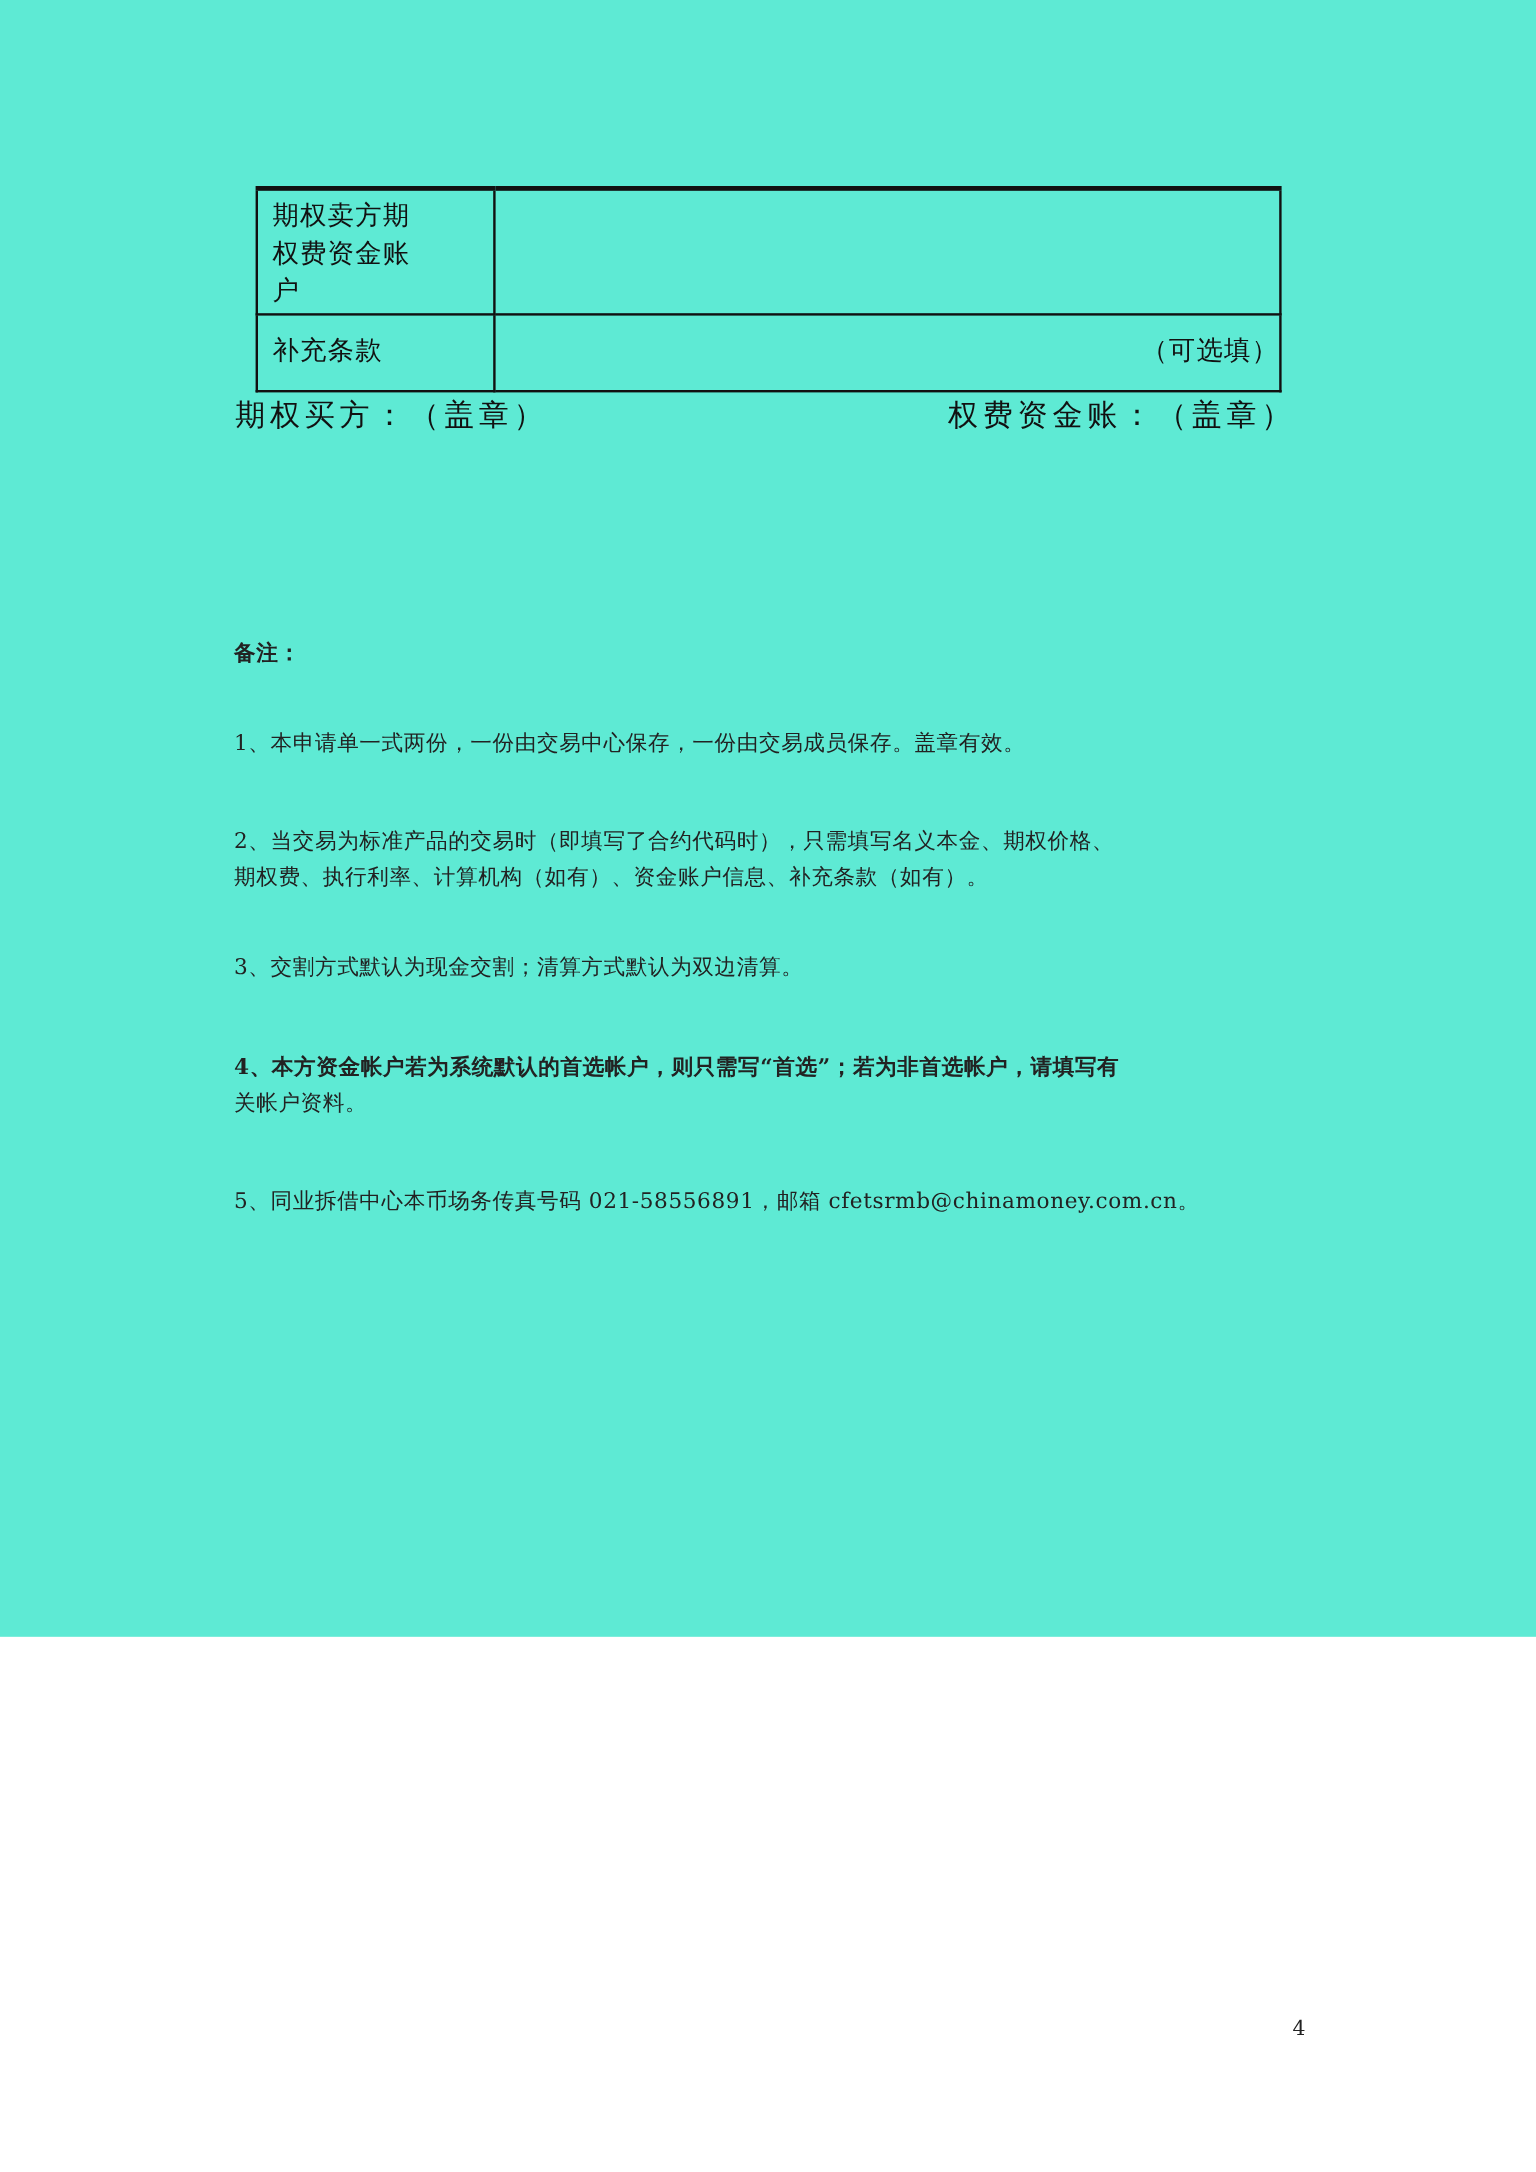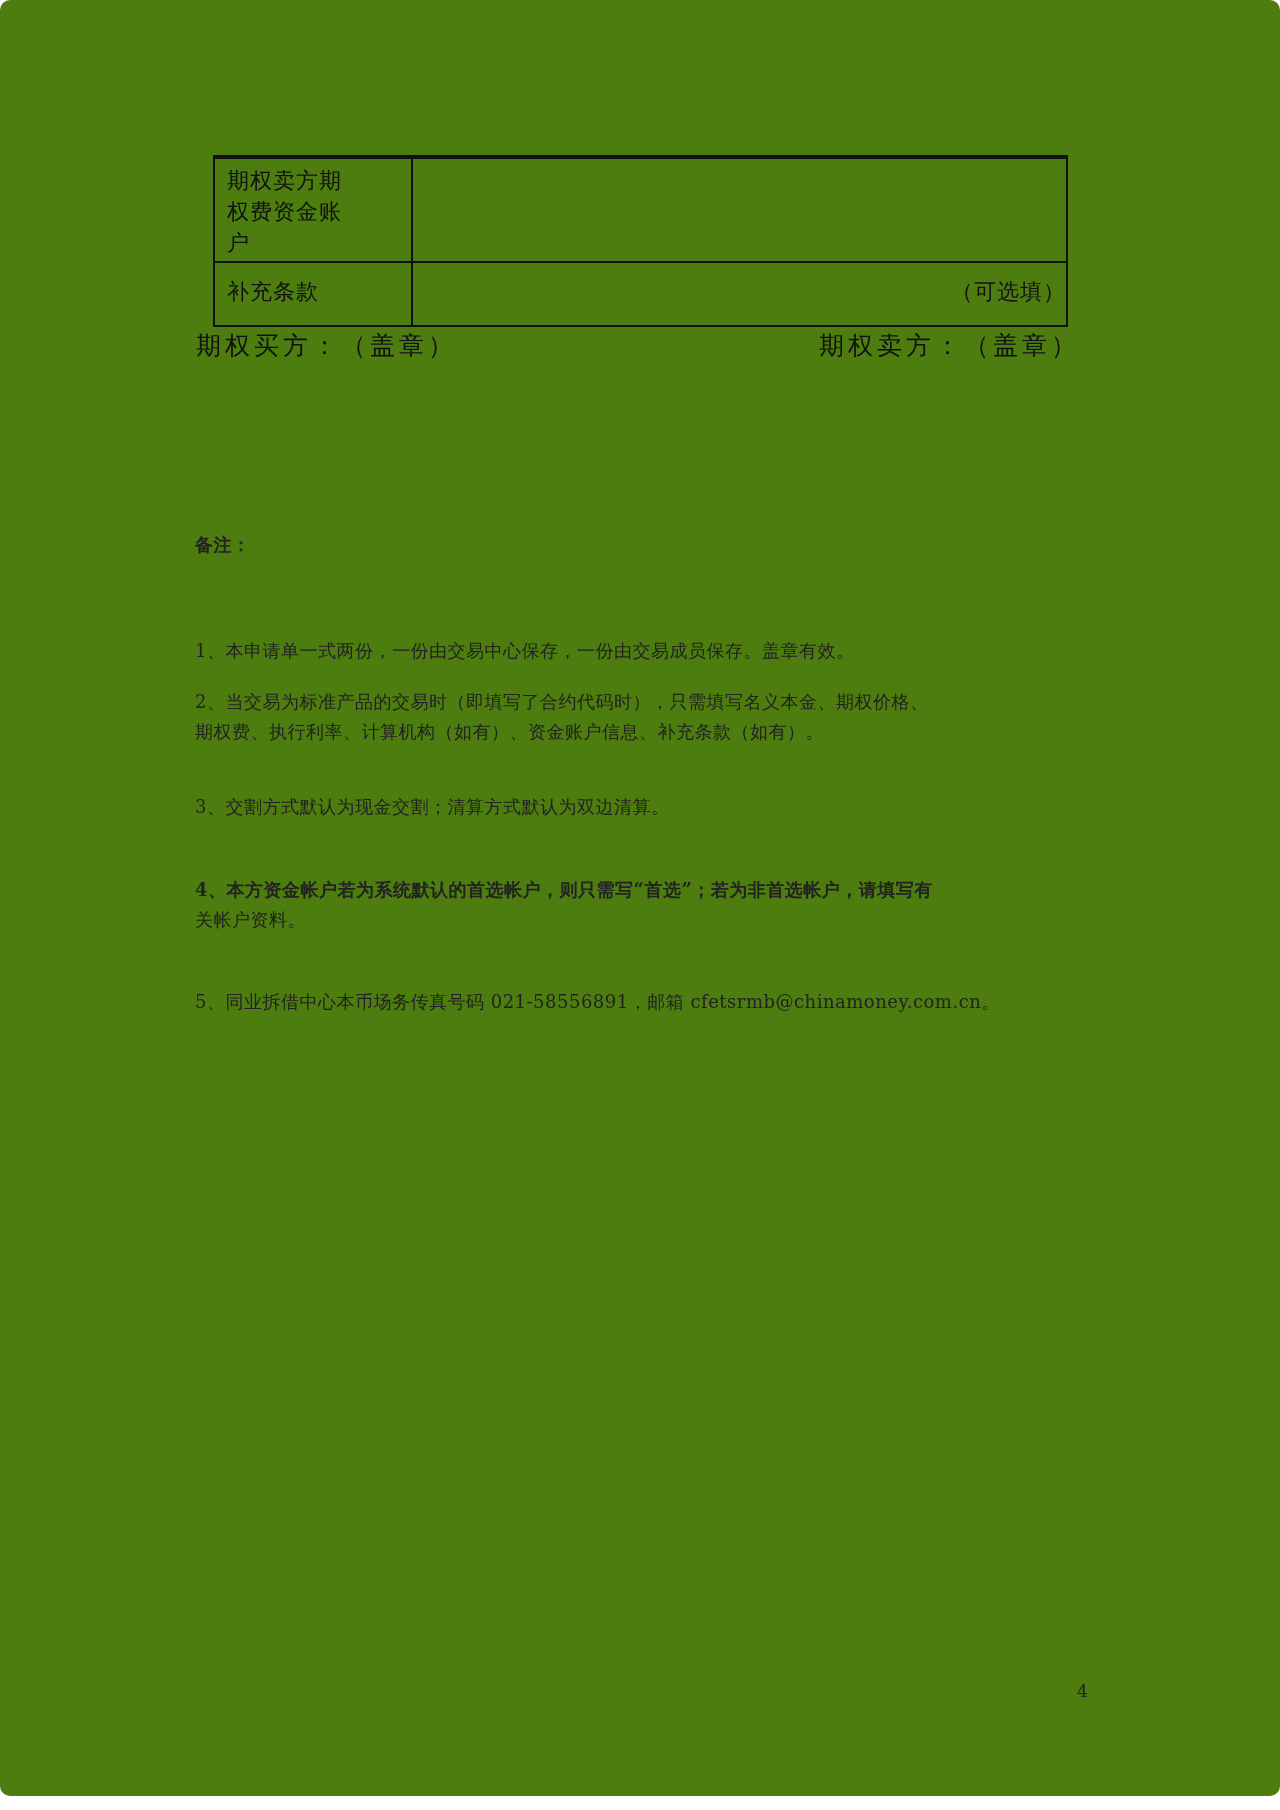--- a/index.html
+++ b/index.html
@@ -11,23 +11,22 @@
       width: 1280px;
       height: 1810px;
       position: relative;
       overflow: hidden;
       font-family: "DejaVu Serif", "Liberation Serif", serif;
       color: #111111;
     }
     .page {
       position: absolute;
       left: 0; top: 0;
-      width: 1280px; height: 1796px;
-      background: #4d7c0f;
-      border-radius: 10px;
+      width: 1280px; height: 1364px;
+      background: #5eead4;
     }
     
     .form-table {
       position: absolute;
       left: 213px;
       top: 155px;
       width: 855px;
       border-collapse: collapse;
       font-family: "DejaVu Sans", "Liberation Sans", sans-serif;
       font-size: 22px;
@@ -117,27 +116,27 @@
       <td class="label-cell">
         <span class="label-line">补充条款</span>
       </td>
       <td class="value-cell">（可选填）</td>
     </tr>
   </tbody>
     </table>
 
   <div class="signature-line">
     <span>期权买方：（盖章）</span>
-    <span>期权卖方：（盖章）</span>
+    <span>权费资金账：（盖章）</span>
   </div>
 
   <div class="notes">
     <div class="note-line" style="top:533px;font-weight:bold;">备注：</div>
 
-    <div class="note-line" style="top:608px;margin-top:31px;">1、本申请单一式两份，一份由交易中心保存，一份由交易成员保存。盖章有效。</div>
+    <div class="note-line" style="top:608px;">1、本申请单一式两份，一份由交易中心保存，一份由交易成员保存。盖章有效。</div>
 
     <div class="note-line" style="top:690px;">2、当交易为标准产品的交易时（即填写了合约代码时），只需填写名义本金、期权价格、</div>
     <div class="note-line" style="top:720px;">期权费、执行利率、计算机构（如有）、资金账户信息、补充条款（如有）。</div>
 
     <div class="note-line" style="top:795px;">3、交割方式默认为现金交割；清算方式默认为双边清算。</div>
 
     <div class="note-line" style="top:878px;font-weight:bold;">4、本方资金帐户若为系统默认的首选帐户，则只需写“首选”；若为非首选帐户，请填写有</div>
     <div class="note-line" style="top:908px;">关帐户资料。</div>
 
     <div class="note-line" style="top:990px;">5、同业拆借中心本币场务传真号码 021-58556891，邮箱 cfetsrmb@chinamoney.com.cn。</div>

